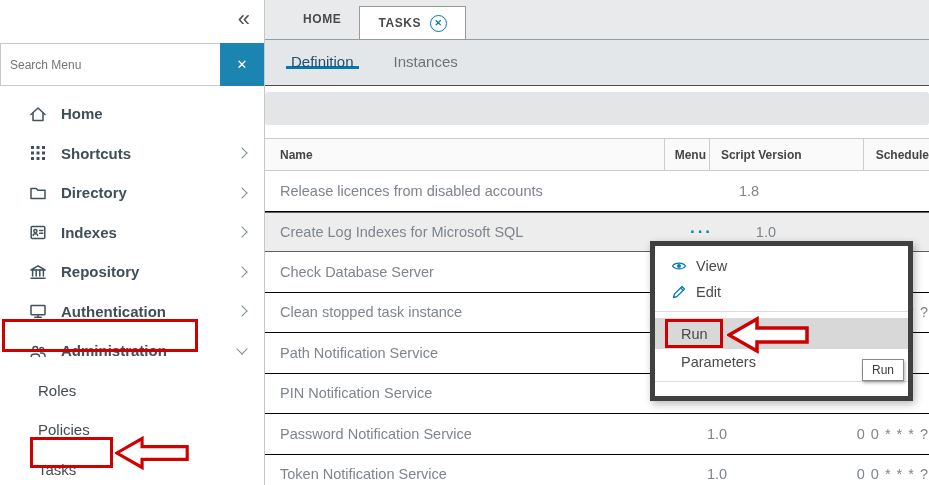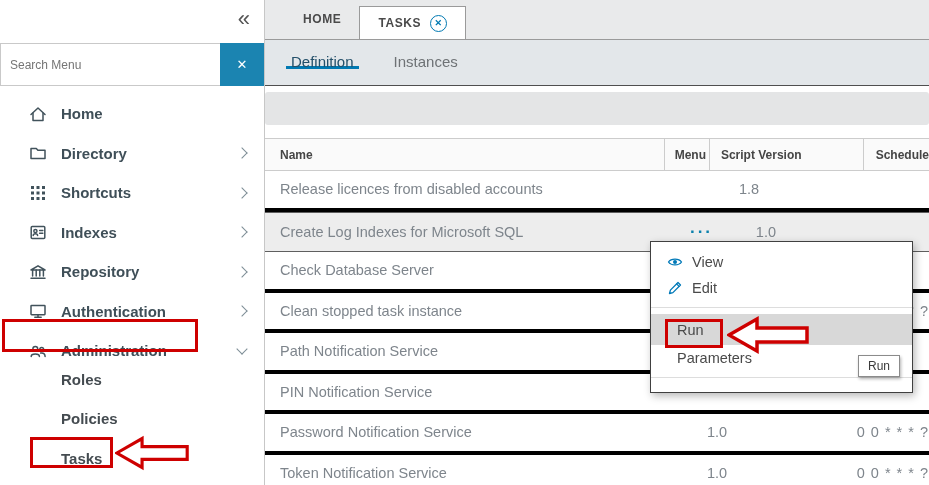--- a/index.html
+++ b/index.html
@@ -13,21 +13,21 @@
   .sidebar { position:absolute; left:0; top:0; width:265px; height:485px; background:#fff; border-right:1px solid #c7c7c7; }
   .sidebar-top { position:relative; height:40px; }
   .collapse-btn { position:absolute; right:14px; top:4px; font-size:22px; color:#555; cursor:pointer; line-height:30px; }
   .searchbar { display:flex; height:43px; margin-top:3px; }
   .searchbar input { flex:1; border:1px solid #c9c9c9; border-right:none; padding:0 9px; font-size:12px; color:#222; font-family:"Liberation Sans", sans-serif; outline:none; }
   .search-clear { width:44px; border:none; background:#1b84b1; color:#fff; font-size:13px; cursor:pointer; }
 
   .menu { margin-top:8px; }
   .menu-item { height:39.5px; display:flex; align-items:center; padding:0 18px 0 28px; font-size:15px; font-weight:700; color:#3f4f58; cursor:pointer; }
   .menu-item .mi-icon { width:20px; height:20px; margin-right:13px; flex:0 0 auto; }
-  .menu-sub { height:39.5px; display:flex; padding-left:61px; font-size:15px; font-weight:700; color:#444b50; cursor:pointer; }
+  .menu-sub { height:39.5px; display:flex; align-items:center; padding-left:38px; font-size:15px; font-weight:400; color:#444b50; cursor:pointer; }
   .chev { width:8px; height:8px; border-right:1.6px solid #7d8d96; border-bottom:1.6px solid #7d8d96; margin-left:auto; }
   .chev-r { transform:rotate(-45deg); }
   .chev-d { transform:rotate(45deg); margin-top:-4px; }
   .mi-icon svg { width:20px; height:20px; display:block; }
   .mi-icon path, .mi-icon rect, .mi-icon circle { stroke:#41525b; stroke-width:1.5; fill:none; stroke-linecap:round; stroke-linejoin:round; }
   .mi-icon .fill { fill:#41525b; stroke:none; }
 
   
   .main { position:absolute; left:265px; top:0; width:664px; height:485px; background:#fff; }
 
@@ -43,28 +43,28 @@
   .filter-strip { margin-top:6px; height:33px; background:#e4e5e6; border-radius:3px; }
 
   .thead { margin-top:13px; display:flex; height:33px; background:#fafafa; border-top:1px solid #ccc; border-bottom:1px solid #ccc; }
   .th { display:flex; align-items:center; font-size:12px; font-weight:700; color:#454545; height:100%; }
   .th + .th { border-left:1px solid #ccc; }
   .col-name { width:370px; padding-left:15px; }
   .col-menu { width:47px; padding-left:10px;margin-left:46px; }
   .col-version { width:161px; padding-left:11px; }
   .col-schedule { flex:1; padding-left:12px; }
 
-  .trow { display:flex; align-items:center; height:40.5px; border-bottom:4px solid #000000; font-size:14.5px; color:#7e858c; cursor:pointer; }
+  .trow { display:flex; align-items:center; height:40.5px; border-bottom:1px solid #000000; font-size:14.5px; color:#7e858c; cursor:pointer; }
   .trow .cell { height:100%; display:flex; align-items:center; }
   .trow.selected { background:#ededed; border-top:1px solid #5f5f5f; border-bottom:1px solid #5f5f5f;gap:20px; }
   .dots { color:#0b81ad; font-size:17px; letter-spacing:2px; font-weight:700; }
   .sched { letter-spacing:1px; white-space:nowrap; }
 
   
-  .context-menu { position:absolute; left:650px; top:241px; width:263px; background:#fff; border:1px solid #404040; box-shadow:2px 3px 8px rgba(0,0,0,.28); padding:7px 0 8px; z-index:10; }
+  .context-menu { position:absolute; left:650px; top:241px; width:263px; background:#fff; border:5px solid #404040; box-shadow:2px 3px 8px rgba(0,0,0,.28); padding:7px 0 8px; z-index:10; }
   .cm-item { height:26px; display:flex; align-items:center; padding:0 16px; font-size:14.5px; color:#4a4a4a; cursor:pointer; }
   .cm-item .cm-icon { width:16px; height:16px; margin-right:9px; flex:0 0 auto; }
   .cm-item.noicon { padding-left:26px; }
   .cm-item.highlight { background:#d8d8d8; height:31px; }
   .cm-divider { border-top:1px solid #ddd; margin:6px 0; }
   .cm-icon svg { width:16px; height:16px; display:block; }
   .cm-icon path, .cm-icon circle { stroke:#0079b8; stroke-width:1.3; fill:none; stroke-linecap:round; stroke-linejoin:round; }
   .cm-icon .fill { fill:#0079b8; stroke:none; }
   .cm-tooltip { position:absolute; left:207px; top:113px; padding:3px 9px; background:#fff; border:1px solid #8b8b8b; box-shadow:1px 2px 3px rgba(0,0,0,.3); font-size:12px; color:#3b3b3b; }
 
@@ -91,41 +91,41 @@
           <svg viewBox="0 0 20 20">
             <path d="M3 10.5 L10 4 L17 10.5"></path>
             <path d="M5 9.2 V16.5 H15 V9.2"></path>
           </svg>
         </span>
       <span>Home</span>
     </div>
     <div class="menu-item">
       <span class="mi-icon">
           <svg viewBox="0 0 20 20">
-            <path d="M3 15.5 V5.5 H8.3 L9.9 7.2 H17 V15.5 Z"></path>
-          </svg>
-        </span>
-      <span>Directory</span>
-      <span class="chev chev-r"></span>
-    </div>
-    <div class="menu-item">
-      <span class="mi-icon">
-          <svg viewBox="0 0 20 20">
             <rect class="fill" x="3" y="3" width="3" height="3"></rect>
             <rect class="fill" x="8.5" y="3" width="3" height="3"></rect>
             <rect class="fill" x="14" y="3" width="3" height="3"></rect>
             <rect class="fill" x="3" y="8.5" width="3" height="3"></rect>
             <rect class="fill" x="8.5" y="8.5" width="3" height="3"></rect>
             <rect class="fill" x="14" y="8.5" width="3" height="3"></rect>
             <rect class="fill" x="3" y="14" width="3" height="3"></rect>
             <rect class="fill" x="8.5" y="14" width="3" height="3"></rect>
             <rect class="fill" x="14" y="14" width="3" height="3"></rect>
           </svg>
         </span>
       <span>Shortcuts</span>
+      <span class="chev chev-r"></span>
+    </div>
+    <div class="menu-item">
+      <span class="mi-icon">
+          <svg viewBox="0 0 20 20">
+            <path d="M3 15.5 V5.5 H8.3 L9.9 7.2 H17 V15.5 Z"></path>
+          </svg>
+        </span>
+      <span>Directory</span>
       <span class="chev chev-r"></span>
     </div>
     <div class="menu-item">
       <span class="mi-icon">
           <svg viewBox="0 0 20 20">
             <rect x="3.2" y="4.5" width="13.6" height="12" rx="1"></rect>
             <circle cx="7.4" cy="9" r="1.6"></circle>
             <path d="M5.2 13.6 c0-2.6 4.4-2.6 4.4 0"></path>
             <path d="M11.6 8.6 h3.2 M11.6 11.2 h3.2"></path>
           </svg>

